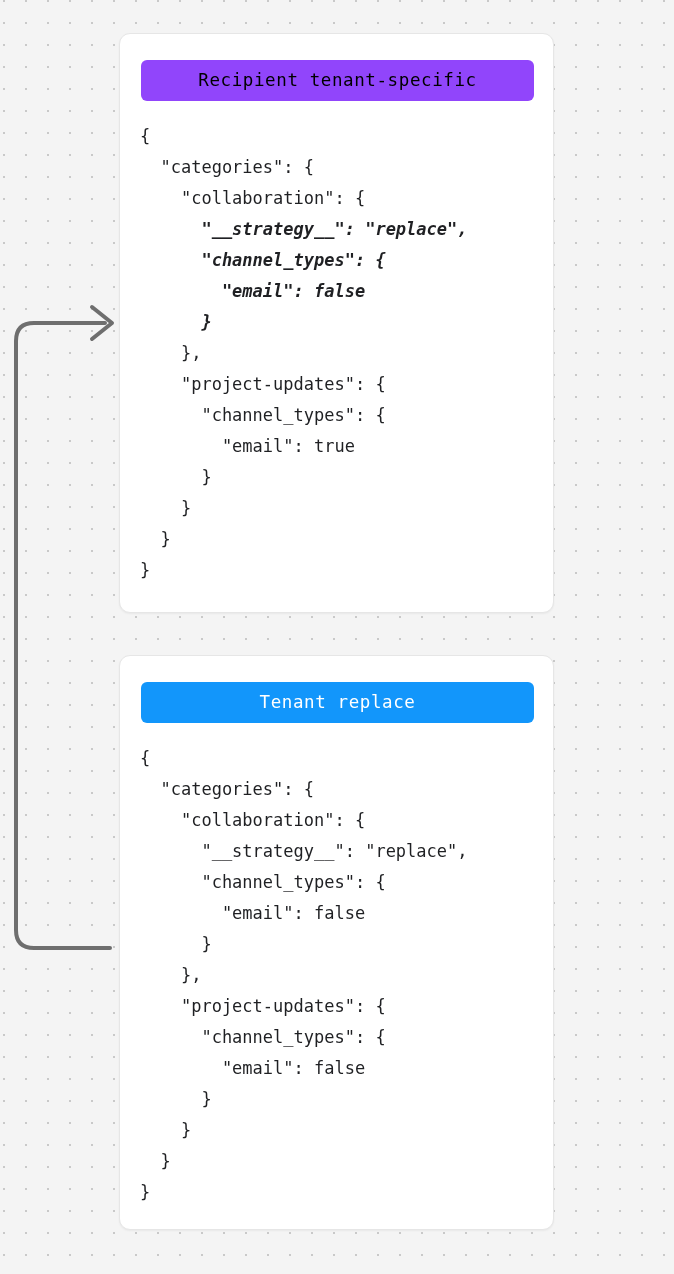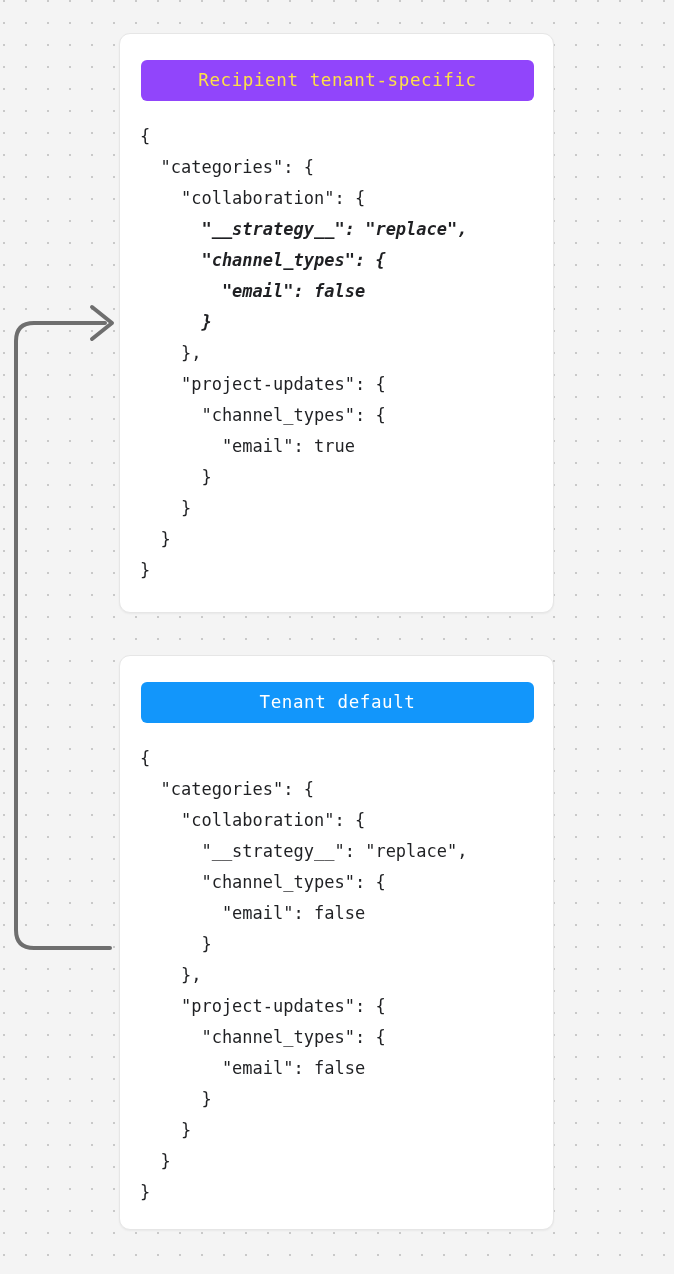--- a/index.html
+++ b/index.html
@@ -116,25 +116,25 @@
 
   <div class="connector" style="top:0">
     <svg width="674" height="1274" viewBox="0 0 674 1274">
       <path d="M 110 948 L 34 948 Q 16 948 16 930 L 16 341 Q 16 323 34 323 L 105 323" fill="none" stroke="#6e6e6e" stroke-width="4" stroke-linecap="round" stroke-linejoin="round"></path>
       <path d="M 92 307 L 112 323 L 92 339" fill="none" stroke="#6e6e6e" stroke-width="4" stroke-linecap="round" stroke-linejoin="round"></path>
     </svg>
   </div>
 
   <div class="card" id="card-recipient">
     <div class="card-header" id="header-recipient" style="background: rgb(145, 69, 251);">
-      <span class="header-label" style="color: #fde047;">Recipient tenant-specific</span>
+      <span class="header-label" style="color: #000000;">Recipient tenant-specific</span>
     </div>
     <pre class="code-block" id="code-recipient"><span class="code-line">{</span><span class="code-line">  "categories": {</span><span class="code-line">    "collaboration": {</span><span class="code-line hl">      "__strategy__": "replace",</span><span class="code-line hl">      "channel_types": {</span><span class="code-line hl">        "email": false</span><span class="code-line hl">      }</span><span class="code-line">    },</span><span class="code-line">    "project-updates": {</span><span class="code-line">      "channel_types": {</span><span class="code-line">        "email": true</span><span class="code-line">      }</span><span class="code-line">    }</span><span class="code-line">  }</span><span class="code-line">}</span></pre>
   </div>
 
   <div class="card" id="card-tenant">
     <div class="card-header" id="header-tenant" style="background: rgb(18, 150, 251);">
-      <span class="header-label" style="color: rgb(255, 255, 255);">Tenant default</span>
+      <span class="header-label" style="color: rgb(255, 255, 255);">Tenant replace</span>
     </div>
     <pre class="code-block" id="code-tenant"><span class="code-line">{</span><span class="code-line">  "categories": {</span><span class="code-line">    "collaboration": {</span><span class="code-line">      "__strategy__": "replace",</span><span class="code-line">      "channel_types": {</span><span class="code-line">        "email": false</span><span class="code-line">      }</span><span class="code-line">    },</span><span class="code-line">    "project-updates": {</span><span class="code-line">      "channel_types": {</span><span class="code-line">        "email": false</span><span class="code-line">      }</span><span class="code-line">    }</span><span class="code-line">  }</span><span class="code-line">}</span></pre>
   </div>
 
 </div>
 
 </body></html>

